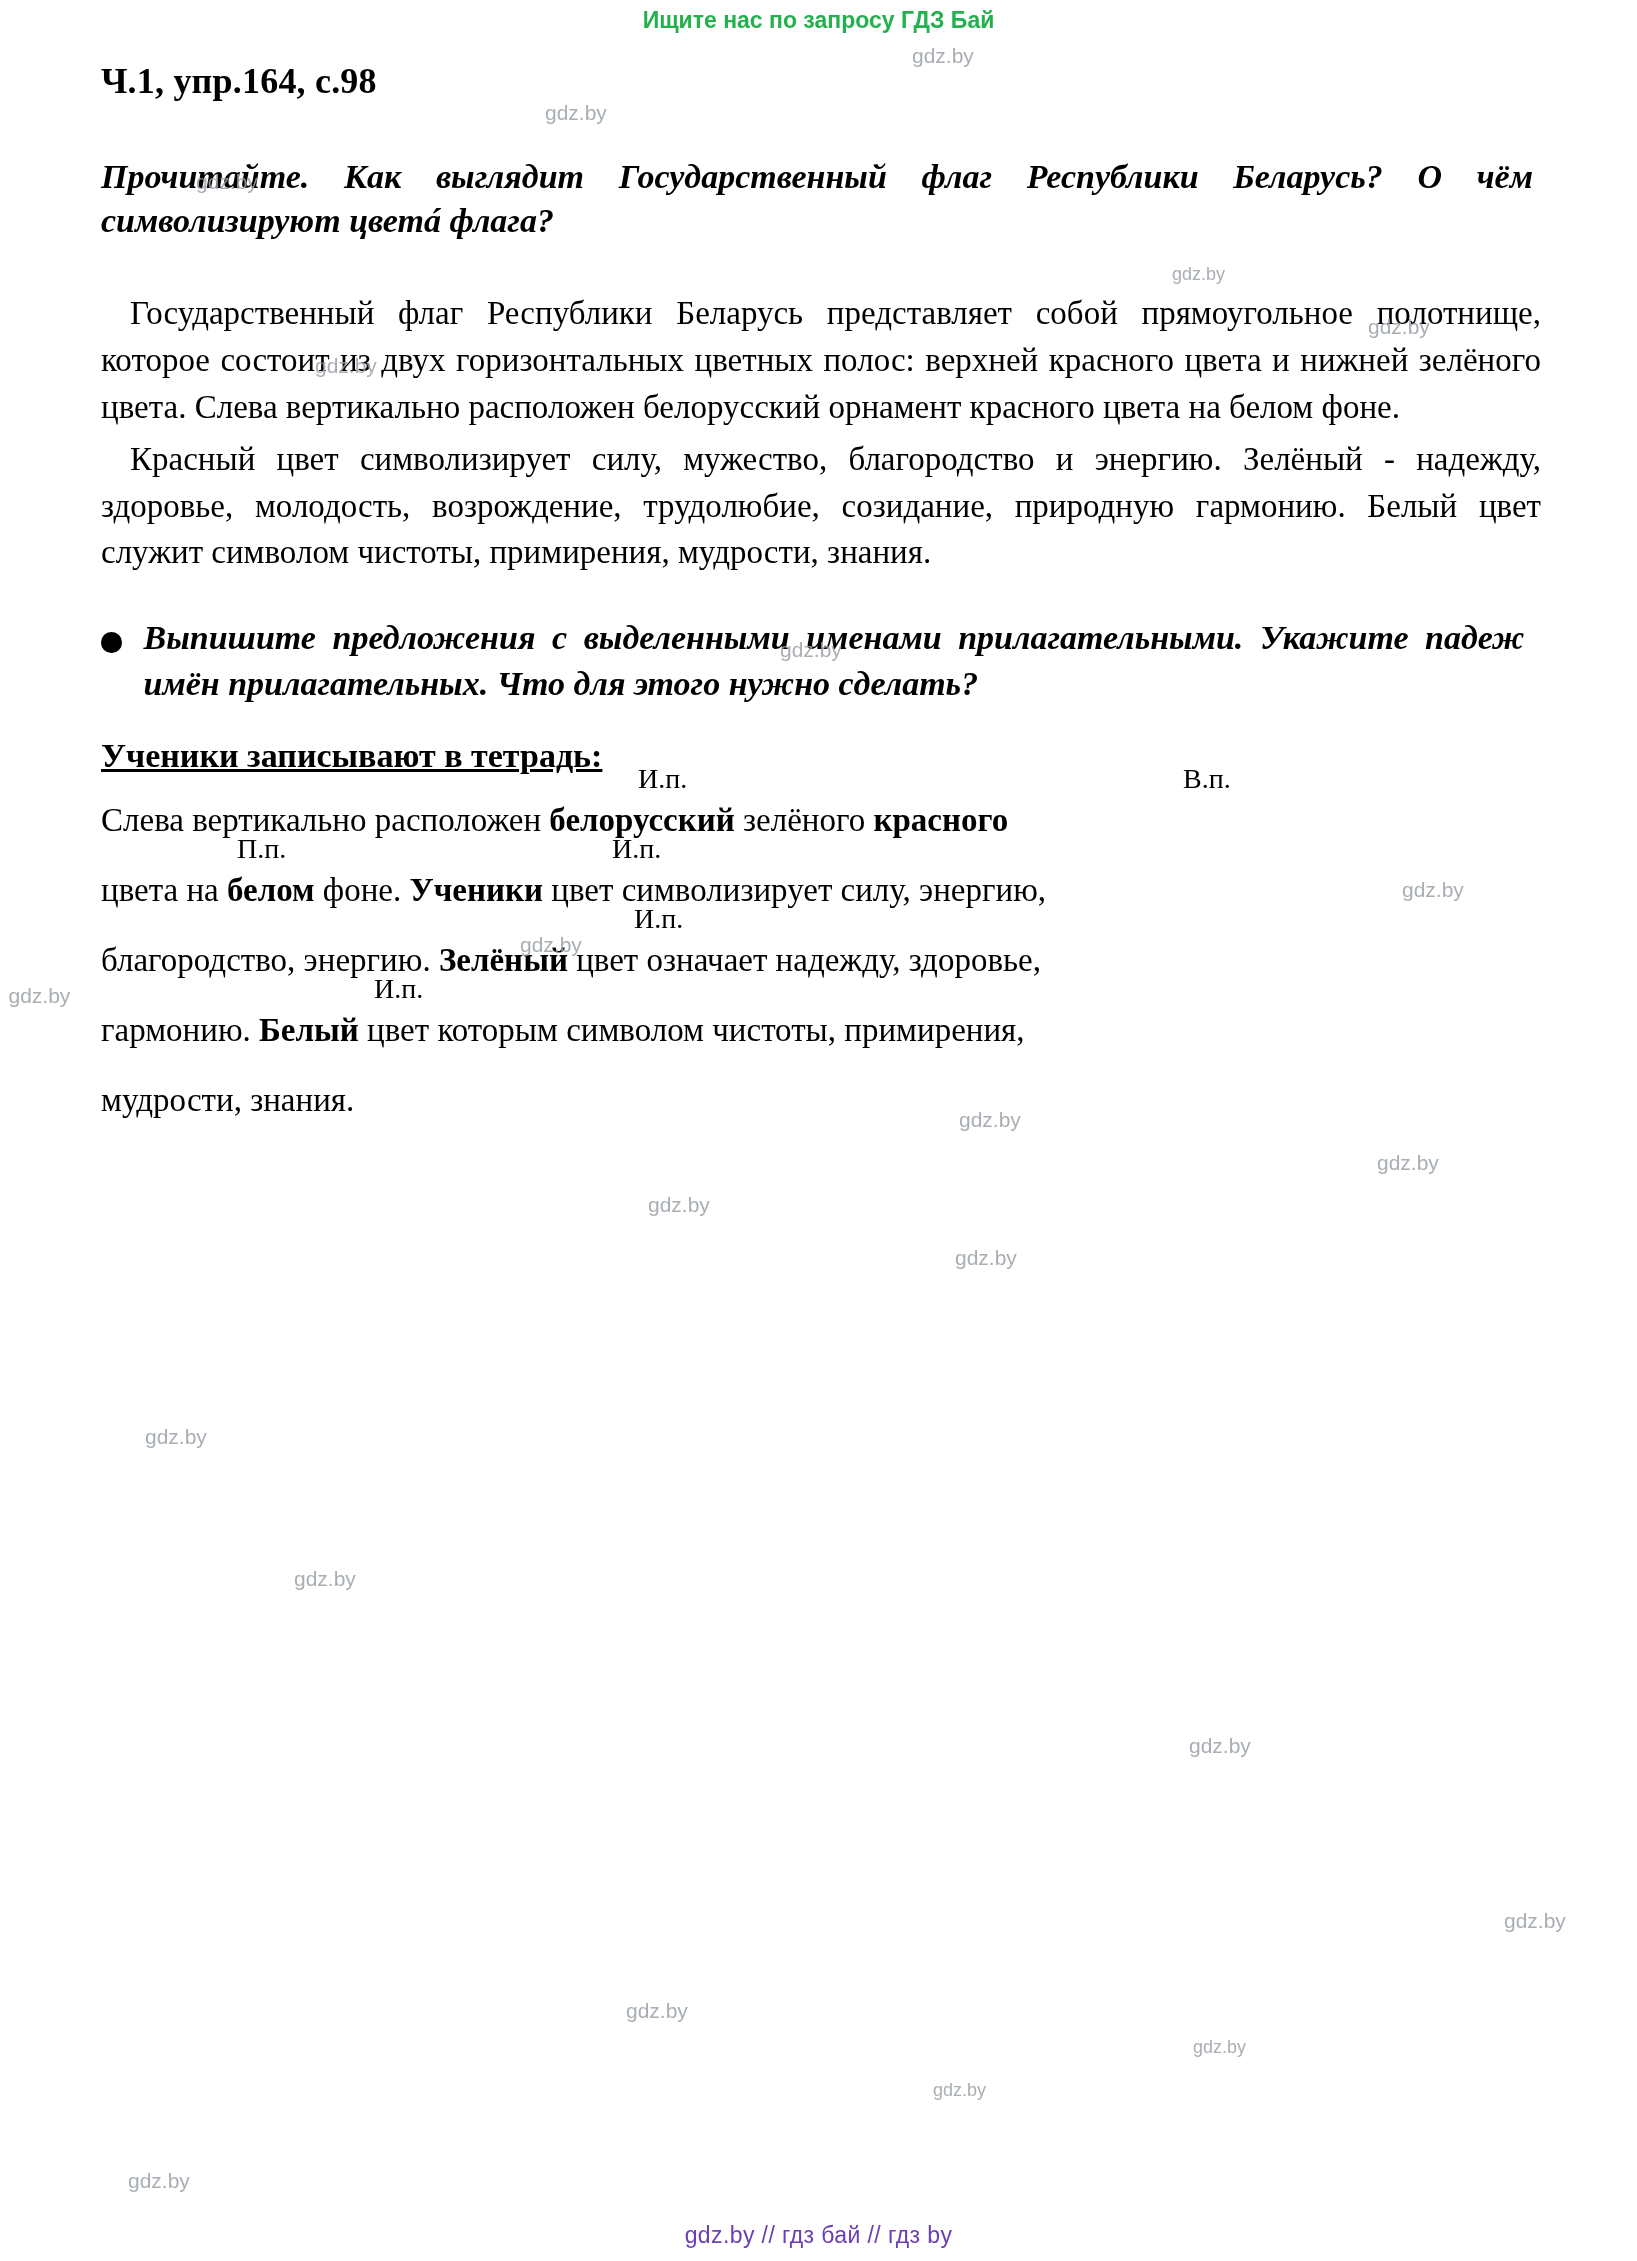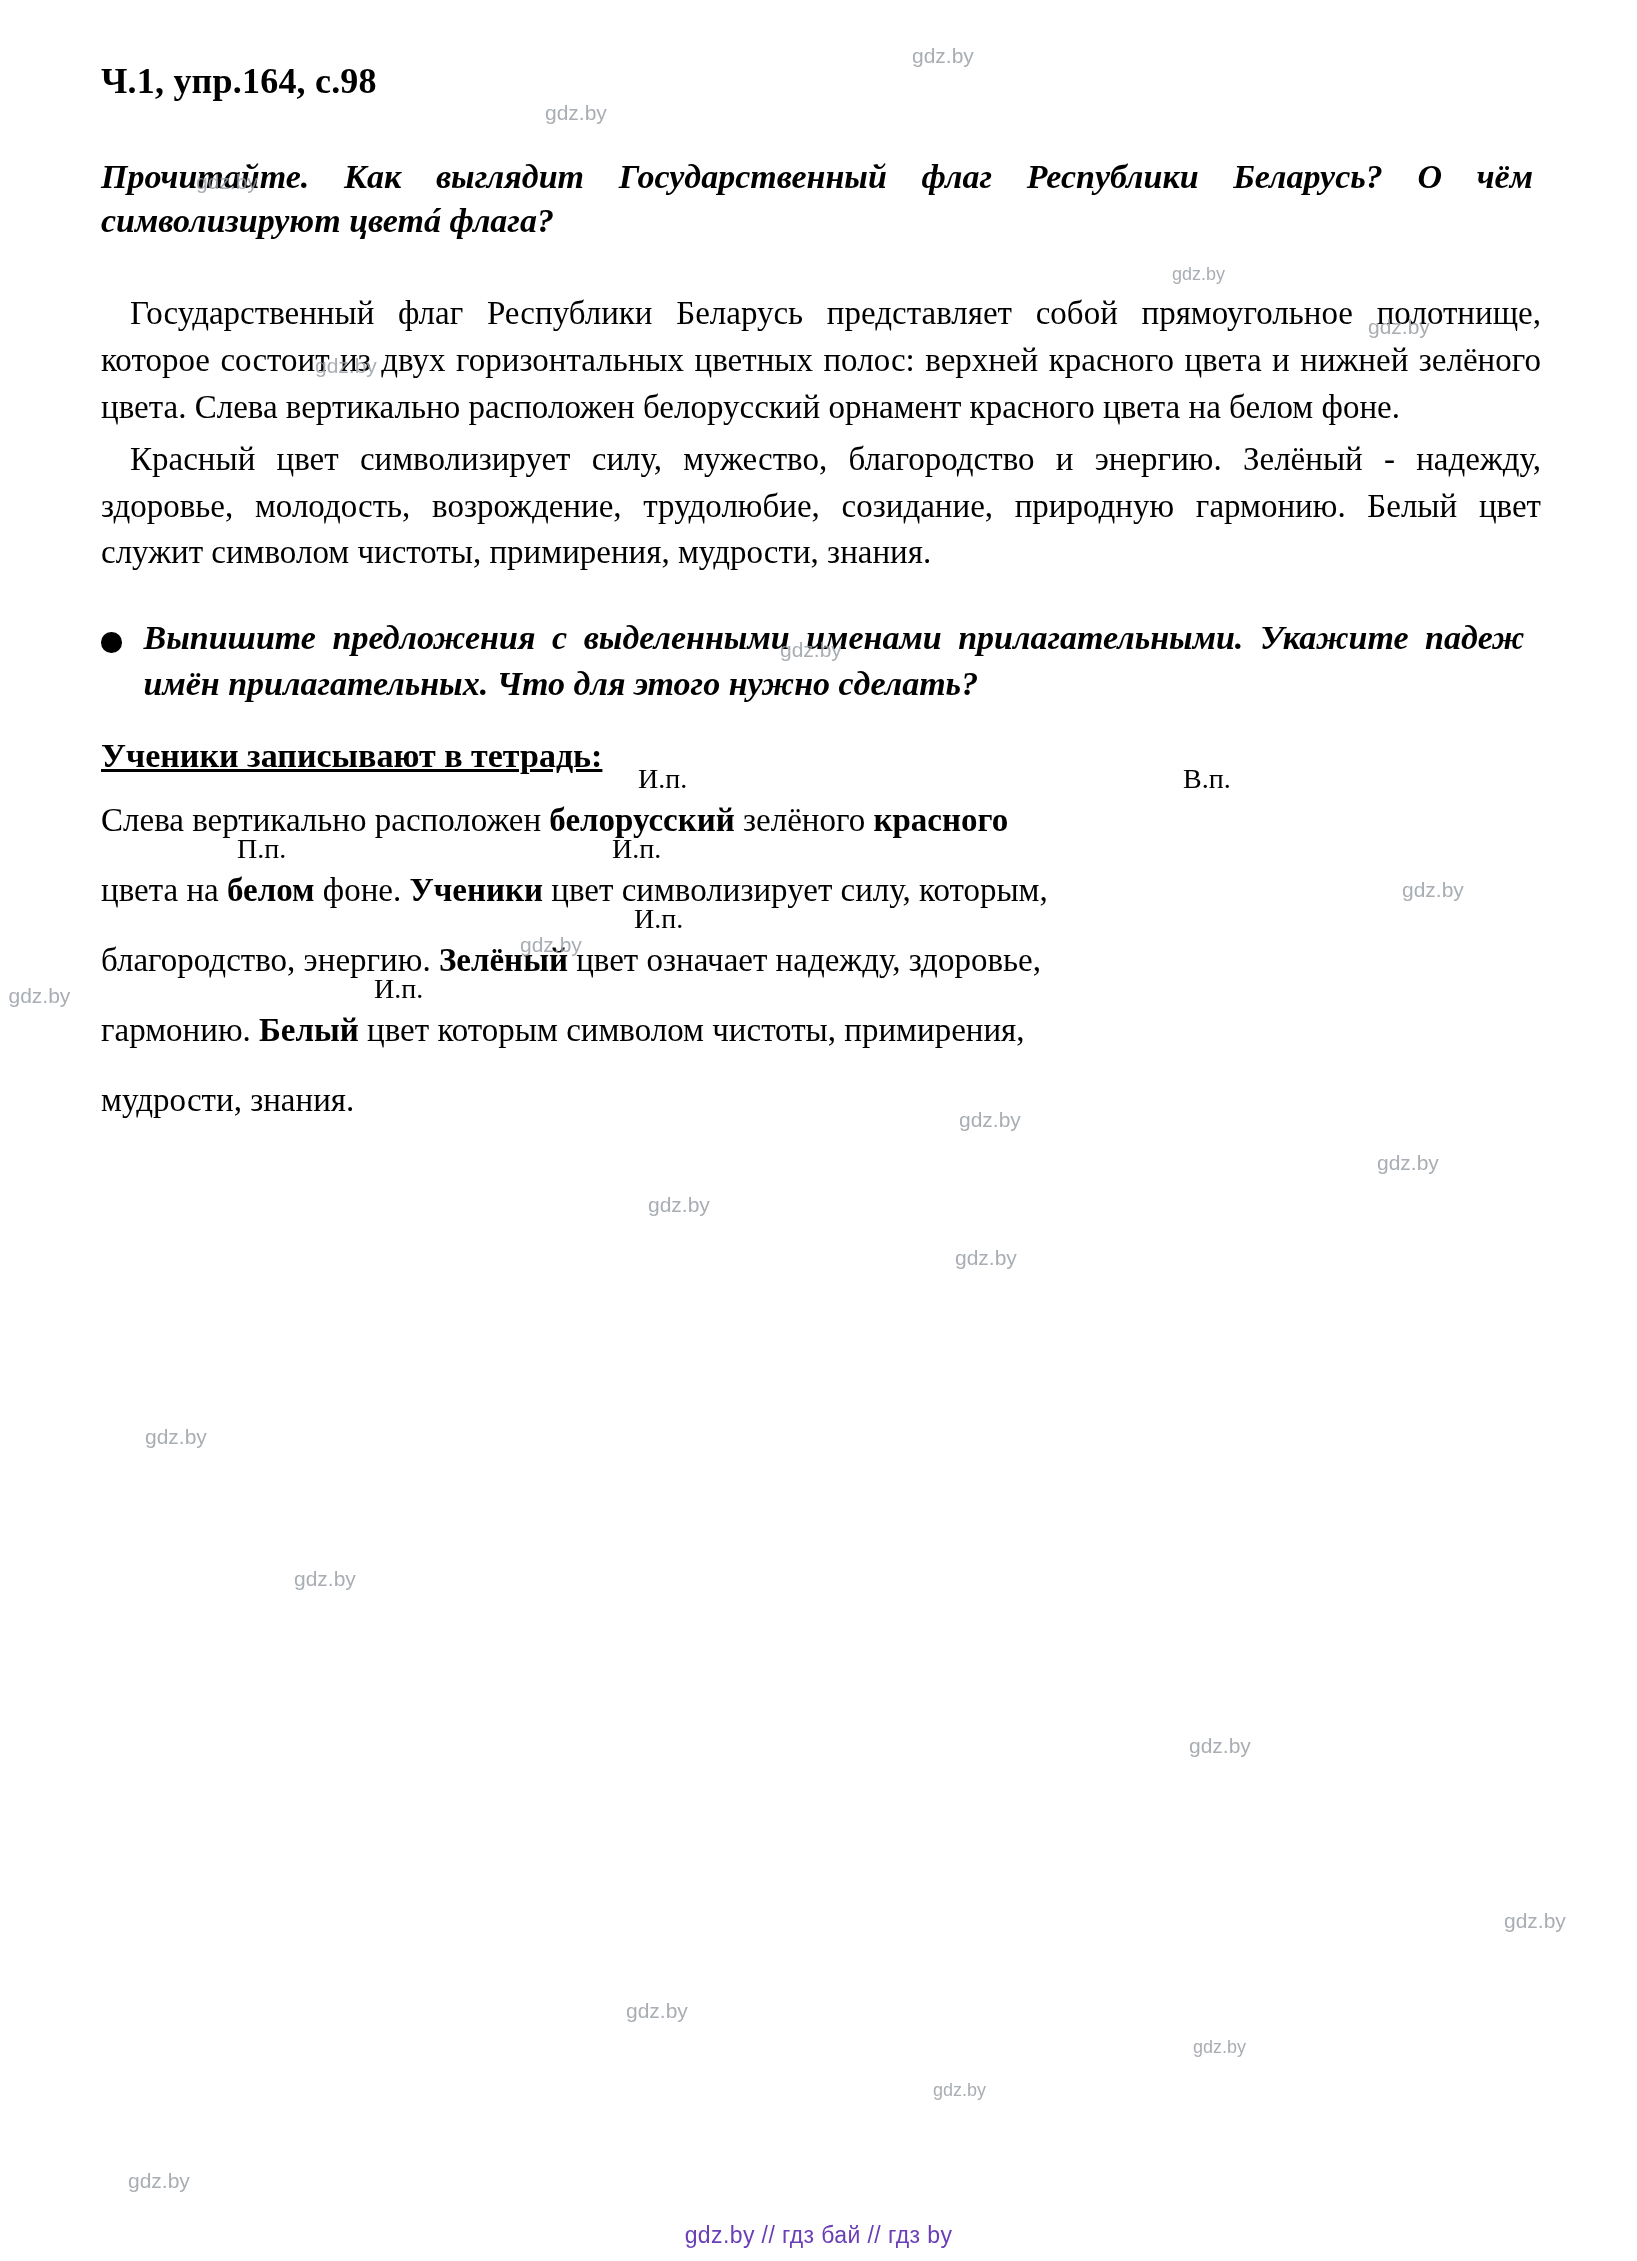--- a/index.html
+++ b/index.html
@@ -162,40 +162,41 @@
     text-justify: inter-word;
     margin-top: 66px;
     text-indent: 29px;
   }
 </style>
 </head>
 <body>
 
 <div class="page">
 
+  <div class="topbanner">Ищите нас по запросу ГДЗ Бай</div>
 
   <div class="content">
 
     <div class="ref">Ч.1, упр.164, с.98</div>
 
     <div class="task">Прочитайте. Как выглядит Государственный флаг Республики Беларусь? О чём символизируют цветá флага?</div>
 
     <p class="body">Государственный флаг Республики Беларусь представляет собой прямоугольное полотнище, которое состоит из двух горизонтальных цветных полос: верхней красного цвета и нижней зелёного цвета. Слева вертикально расположен белорусский орнамент красного цвета на белом фоне.</p>
     <p class="body">Красный цвет символизирует силу, мужество, благородство и энергию. Зелёный - надежду, здоровье, молодость, возрождение, трудолюбие, созидание, природную гармонию. Белый цвет служит символом чистоты, примирения, мудрости, знания.</p>
 
     <div class="bullet-row">
       <div class="bullet-dot"></div>
       <div class="bullet-text">Выпишите предложения с выделенными именами прилагательными. Укажите падеж имён прилагательных. Что для этого нужно сделать?</div>
     </div>
 
     <div class="subhead">Ученики записывают в тетрадь:</div>
 
     <div class="ans" id="answer-block">
         <div class="line"><span class="case" style="left: 537px;">И.п.</span><span class="case" style="left: 1082px;">В.п.</span><span>Слева вертикально расположен </span><b class="hl">белорусский</b><span> зелёного </span><b class="hl">красного</b></div>
-        <div class="line just"><span class="case" style="left: 136px;">П.п.</span><span class="case" style="left: 511px;">И.п.</span><span>цвета на </span><b class="hl">белом</b><span> фоне. </span><b class="hl">Ученики</b><span> цвет символизирует силу, которым,</span></div>
+        <div class="line just"><span class="case" style="left: 136px;">П.п.</span><span class="case" style="left: 511px;">И.п.</span><span>цвета на </span><b class="hl">белом</b><span> фоне. </span><b class="hl">Ученики</b><span> цвет символизирует силу, энергию,</span></div>
         <div class="line just"><span class="case" style="left: 533px;">И.п.</span><span>благородство, энергию. </span><b class="hl">Зелёный</b><span> цвет означает надежду, здоровье,</span></div>
         <div class="line just"><span class="case" style="left: 273px;">И.п.</span><span>гармонию. </span><b class="hl">Белый</b><span> цвет которым символом чистоты, примирения,</span></div>
         <div class="line"><span>мудрости, знания.</span></div>
       </div>
 
 
   </div>
 
   <div class="bottombar">
     <span>gdz.by</span>

